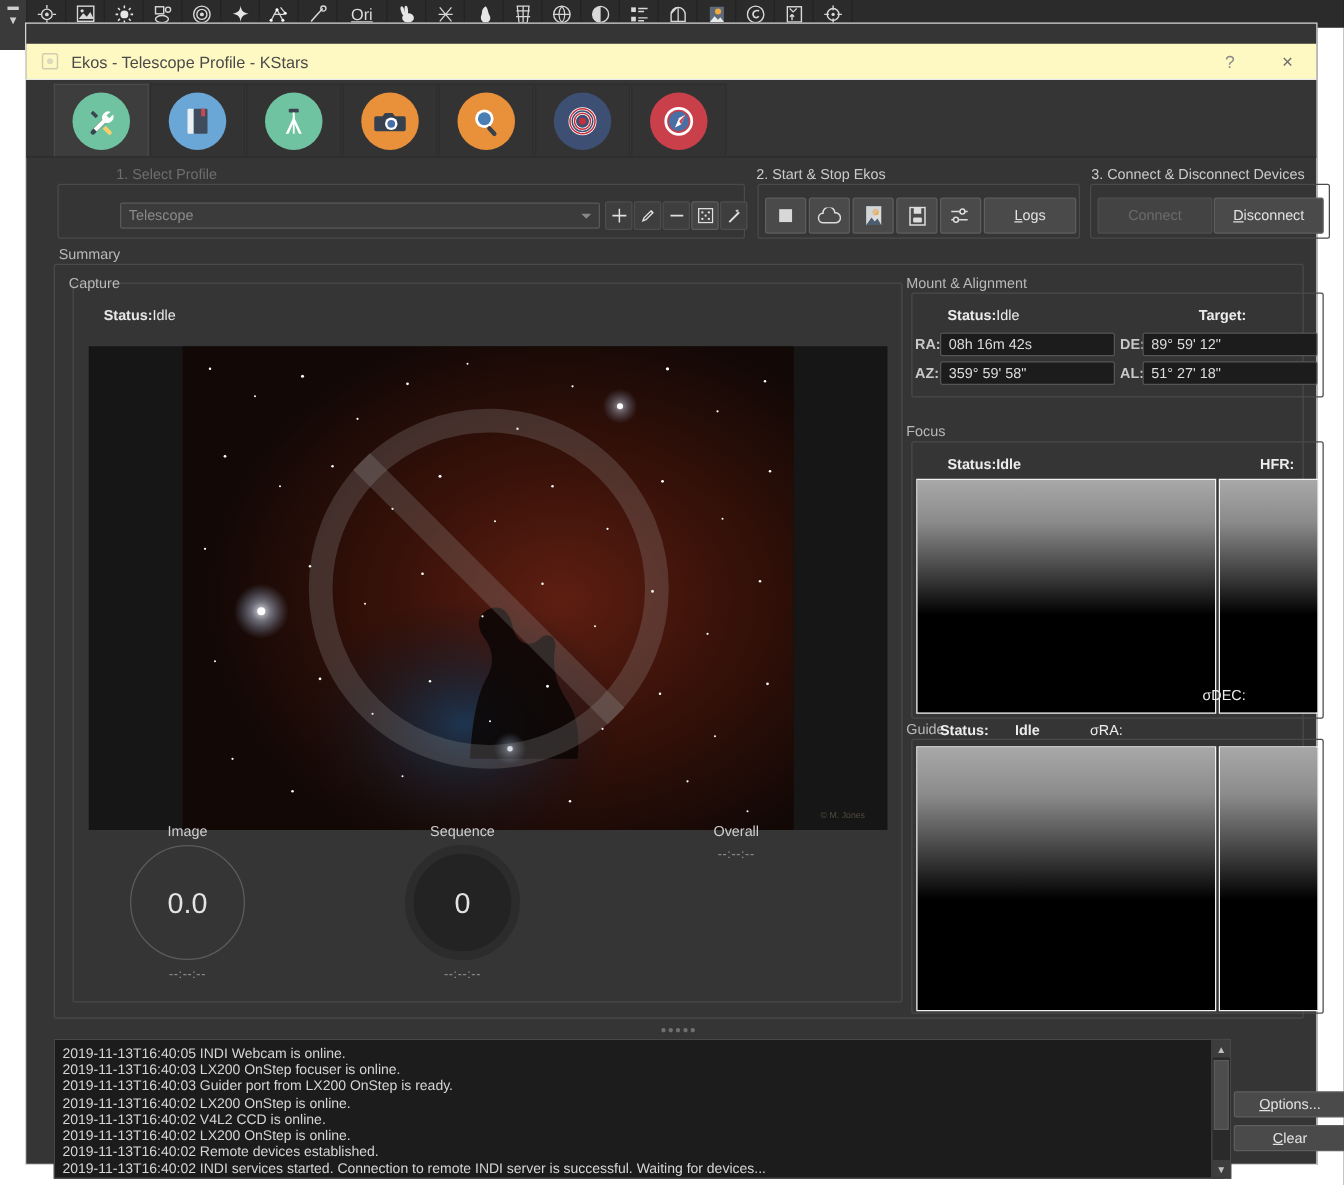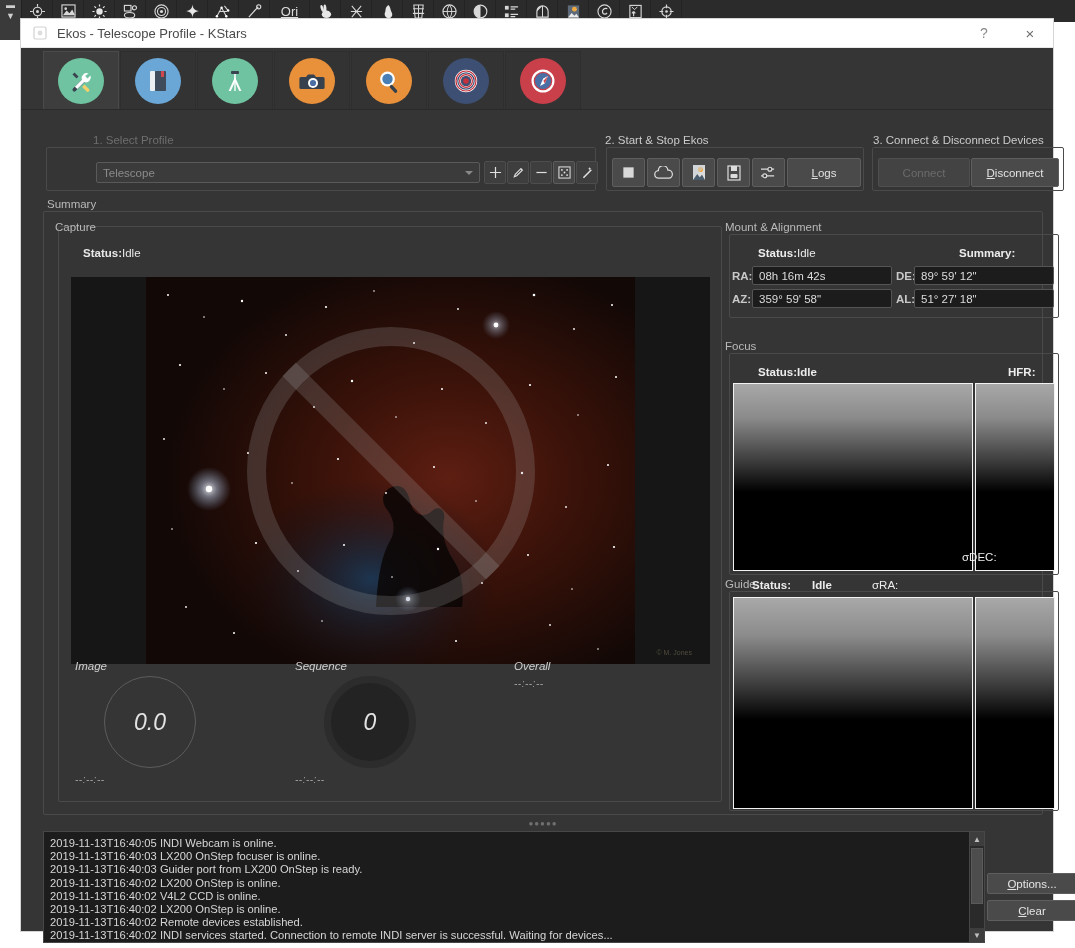--- a/index.html
+++ b/index.html
@@ -36,23 +36,24 @@
   }
 
   
   #dialog {
     position: absolute; left: 20px; top: 18px;
     width: 1034px; height: 914px;
     background: #353535;
     border: 1px solid #d5d5d5;
   }
   #titlebar {
-    height: 29px; background: #ffffff;
+    height: 29px; background: #fef9c3;
     display: flex; align-items: center; padding-left: 12px;
     border-bottom: 1px solid #e8e8e8;
+    margin-top: 16px;
   }
   #titlebar .win-icon {
     width: 14px; height: 14px; margin-right: 10px; opacity:.45;
   }
   #titlebar .title {
     font-size: 13px; color: #4a4a4a; flex: 1;
   }
   .tb-btn {
     width: 46px; height: 28px; display:flex; align-items:center; justify-content:center;
     color: #6d6d6d; font-size: 15px;
@@ -155,21 +156,21 @@
     position:absolute; left:50%; top:50%;
     width: 288px; height: 19px; background: rgba(160,160,160,0.24);
     transform: translate(-50%,-50%) rotate(45deg);
   }
   #watermark {
     position:absolute; right: 18px; bottom: 8px;
     font-size: 7px; color: rgba(150,140,110,0.45);
   }
 
   
-  .gauge-wrap { position:absolute; text-align:left; width:150px;font-style:italic; }
+  .gauge-wrap { position:absolute; text-align:center; width:150px; }
   .gauge-title { font-size: 11.5px; color:#cfcfcf; margin-bottom: 4px; }
   .gauge {
     width: 92px; height: 92px; border-radius:50%; margin: 0 auto;
     display:flex; align-items:center; justify-content:center;
     font-size: 23px; color:#e3e3e3;
   }
   .gauge.outline { border:1px solid #5c5c5c; background: transparent; }
   .gauge.filled { background: #232323; border: 7px solid #2c2c2c; }
   .gauge-time { font-size: 10px; color:#9a9a9a; margin-top: 6px; letter-spacing:0.5px; }
 
@@ -692,21 +693,21 @@
   <div class="gauge-wrap" style="left:493px; top:641px;">
     <div class="gauge-title">Overall</div>
     <div class="gauge-time">--:--:--</div>
   </div>
 
   <span class="lbl" id="mount-label">Mount &amp; Alignment</span>
   <div id="mount-group"></div>
   <span class="hdr" style="left:737px; top:228px;">
     <span>Status:</span><span style="font-weight:normal;">Idle</span>
   </span>
-  <span class="hdr" style="left:938px; top:228px;">Summary:</span>
+  <span class="hdr" style="left:938px; top:228px;">Target:</span>
 
   <span class="coordlbl" style="left:711px; top:251px;">RA:</span>
   <div class="coordfield" style="left:731px; top:247px; width:140px;">
     <span>08h 16m 42s</span>
   </div>
   <span class="coordlbl" style="left:875px; top:251px;">DE:</span>
   <div class="coordfield" style="left:893px; top:247px; width:140px;">
     <span>89° 59' 12"</span>
   </div>
 

